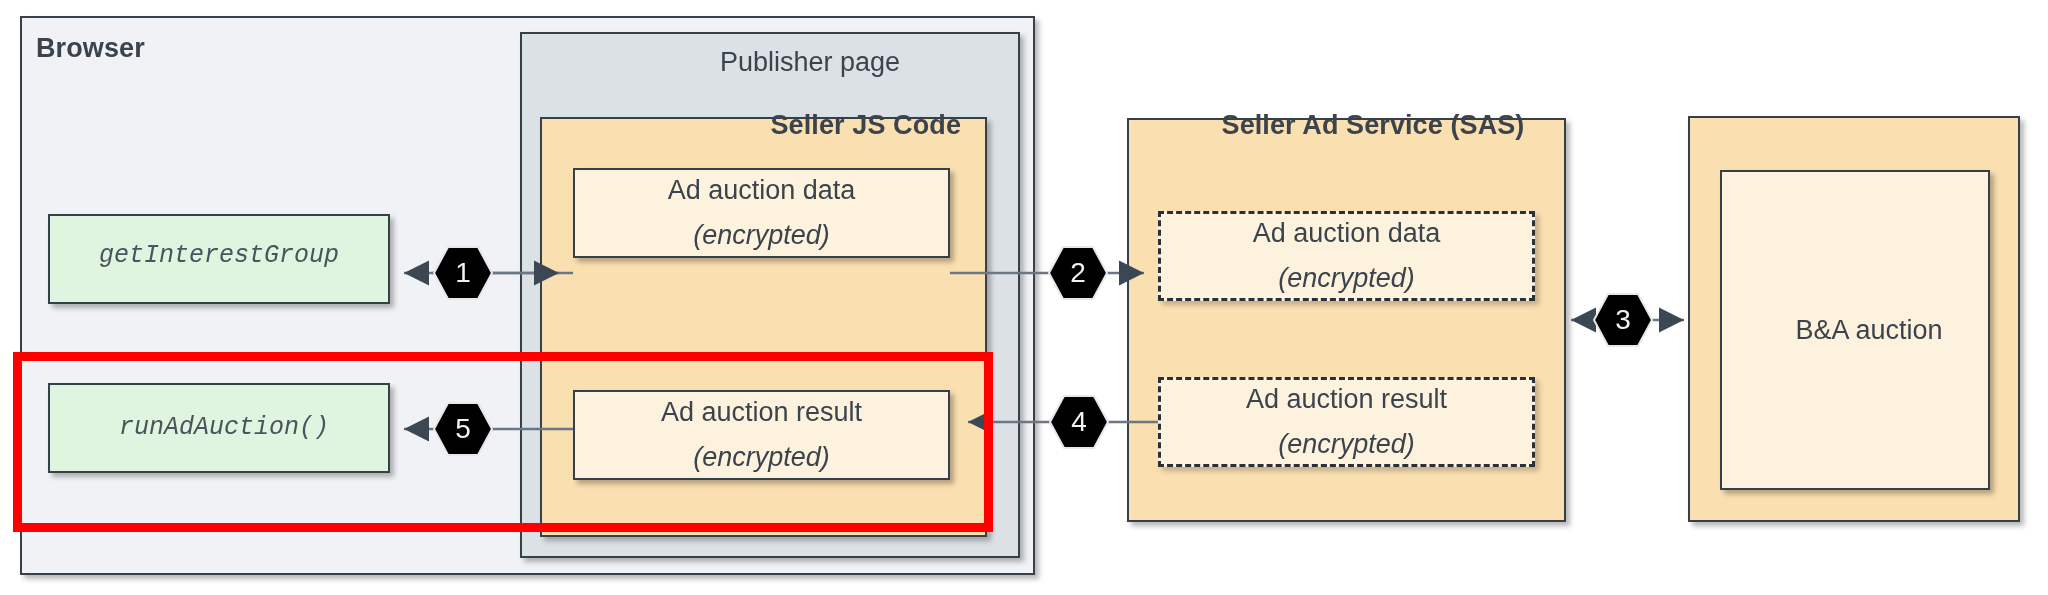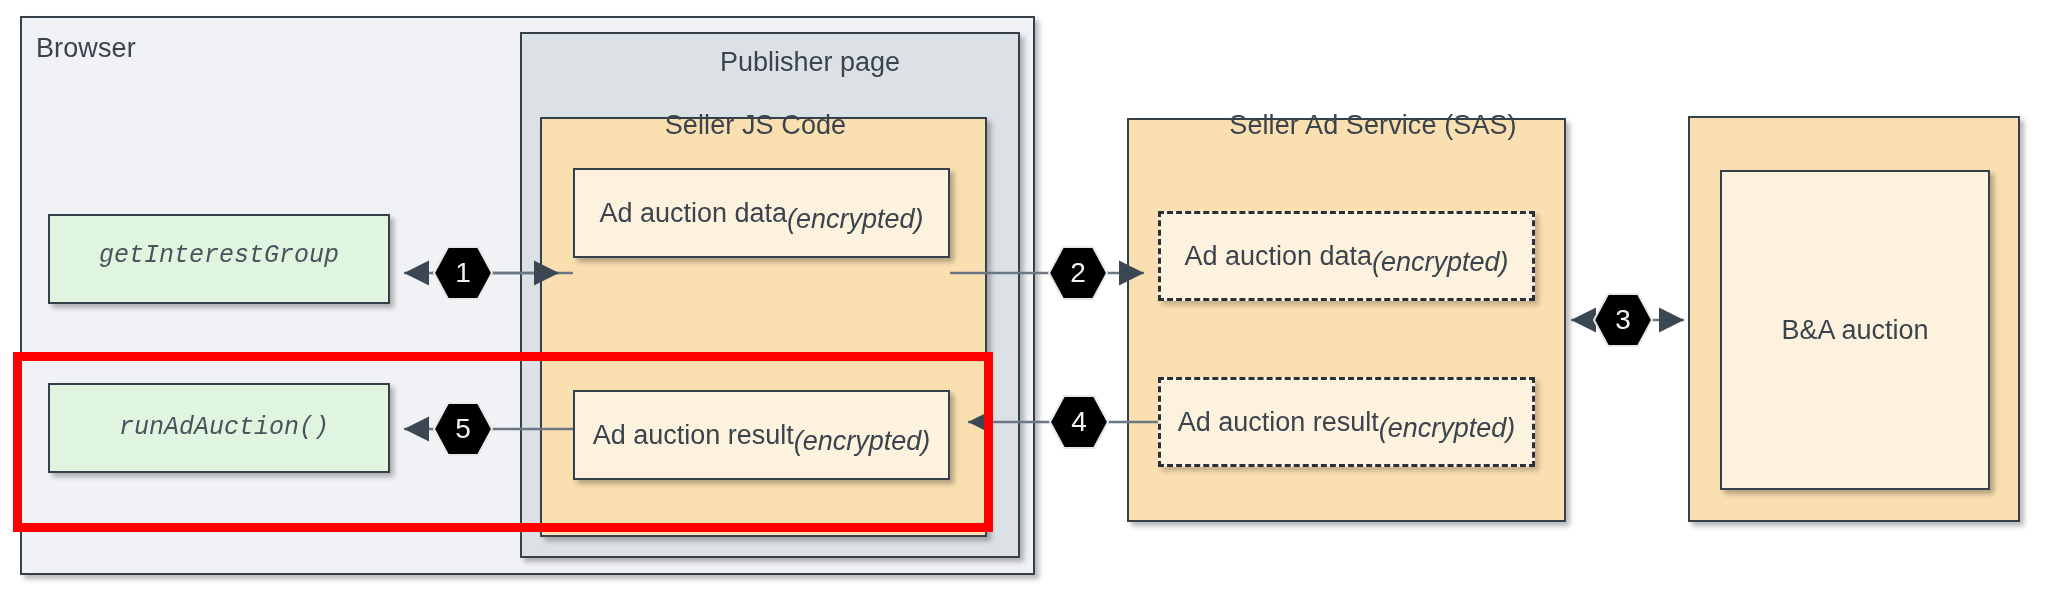--- a/index.html
+++ b/index.html
@@ -13,25 +13,25 @@
 
   .browser{background:#f0f2f5;}
   .pubpage{background:#dce1e6;}
   .seller-js{background:#fadfb0;}
   .sas{background:#fadfb0;}
   .sfe{background:#fadfb0;}
   .inner-cream{background:#fdf2dd;}
   .inner-green{background:#e0f5e0;}
   .dashed{border:3px dashed #2b3038;background:#fdf2dd;}
 
-  .title-bold{position:absolute;font-weight:normal;color:#3b444d;
+  .title-bold{position:absolute;font-weight:bold;color:#3b444d;
               font-size:27px;letter-spacing:0.1px;}
   .title-plain{position:absolute;color:#3b444d;font-size:27px;}
 
-  .celltext{position:absolute;display:flex;flex-direction:row;
+  .celltext{position:absolute;display:flex;flex-direction:column;
             align-items:center;justify-content:center;
             color:#3b444d;font-size:27px;line-height:1.22;text-align:left;}
   .celltext em{font-style:italic;margin-top:12px;}
 
   .monotext{position:absolute;display:flex;flex-direction:column;
             align-items:center;justify-content:center;
             color:#4a545d;font-size:25px;line-height:1.28;text-align:center;
             font-family:"Liberation Mono", monospace;font-style:italic;}
 
   .redbox{position:absolute;box-sizing:border-box;border:9px solid #ff0000;
@@ -50,21 +50,21 @@
 
 <div class="stage">
 
   <div class="box browser" style="left:20px;top:16px;width:1015px;height:559px;"></div>
   <div class="title-bold" style="left:36px;top:33px;">Browser</div>
 
   <div class="box pubpage" style="left:520px;top:32px;width:500px;height:526px;"></div>
   <div class="title-plain" style="left:520px;top:47px;width:500px;text-align:center;padding-left:40px;">Publisher page</div>
 
   <div class="box seller-js" style="left:540px;top:117px;width:447px;height:420px;"></div>
-  <div class="title-bold" style="left:532px;top:110px;width:447px;text-align:center;">Seller JS Code</div>
+  <div class="title-bold" style="left:514px;top:110px;width:447px;text-align:right;">Seller JS Code</div>
 
   <div class="box inner-cream" style="left:573px;top:168px;width:377px;height:90px;"></div>
   <div class="celltext" style="left:573px;top:168px;width:377px;height:90px;">
     <span>Ad auction data</span>
     <em>(encrypted)</em>
   </div>
 
   <div class="box inner-cream" style="left:573px;top:390px;width:377px;height:90px;"></div>
   <div class="celltext" style="left:573px;top:390px;width:377px;height:90px;">
     <span>Ad auction result</span>
@@ -92,21 +92,21 @@
 
   <div class="dashed" style="position:absolute;left:1158px;top:377px;width:377px;height:90px;box-sizing:border-box;box-shadow:4px 4px 5px rgba(0,0,0,0.22);"></div>
   <div class="celltext" style="left:1158px;top:377px;width:377px;height:90px;">
     <span>Ad auction result</span>
     <em>(encrypted)</em>
   </div>
 
   <div class="box sfe" style="left:1688px;top:116px;width:332px;height:406px;"></div>
 
   <div class="box inner-cream" style="left:1720px;top:170px;width:270px;height:320px;"></div>
-  <div class="celltext" style="left:1720px;top:170px;width:270px;height:320px;">
+  <div class="celltext" style="left:1720px;top:170px;width:298px;height:320px;">
     <span>B&amp;A auction</span>
   </div>
 
   <svg class="overlay" viewBox="0 0 2048 595">
     <defs>
       <marker id="ah" markerWidth="11" markerHeight="11" refX="10" refY="5.5" orient="auto" markerUnits="strokeWidth">
         <path d="M0,0.5 L10,5.5 L0,10.5 z" fill="#3b4854"></path>
       </marker>
       <marker id="ahs" markerWidth="11" markerHeight="11" refX="10" refY="5.5" orient="auto" markerUnits="strokeWidth">
         <path d="M0,0.5 L10,5.5 L0,10.5 z" fill="#3b4854"></path>

